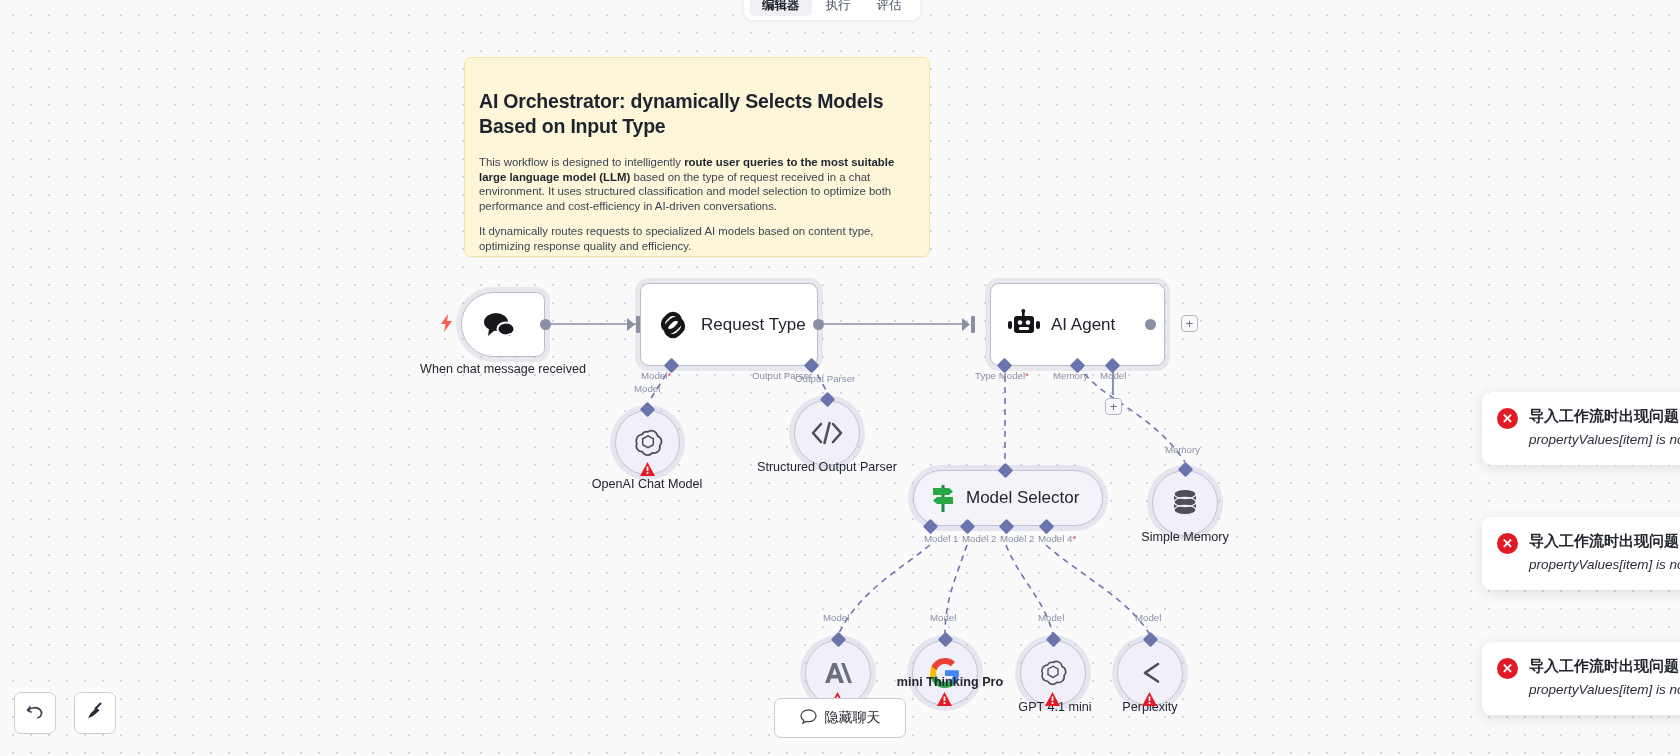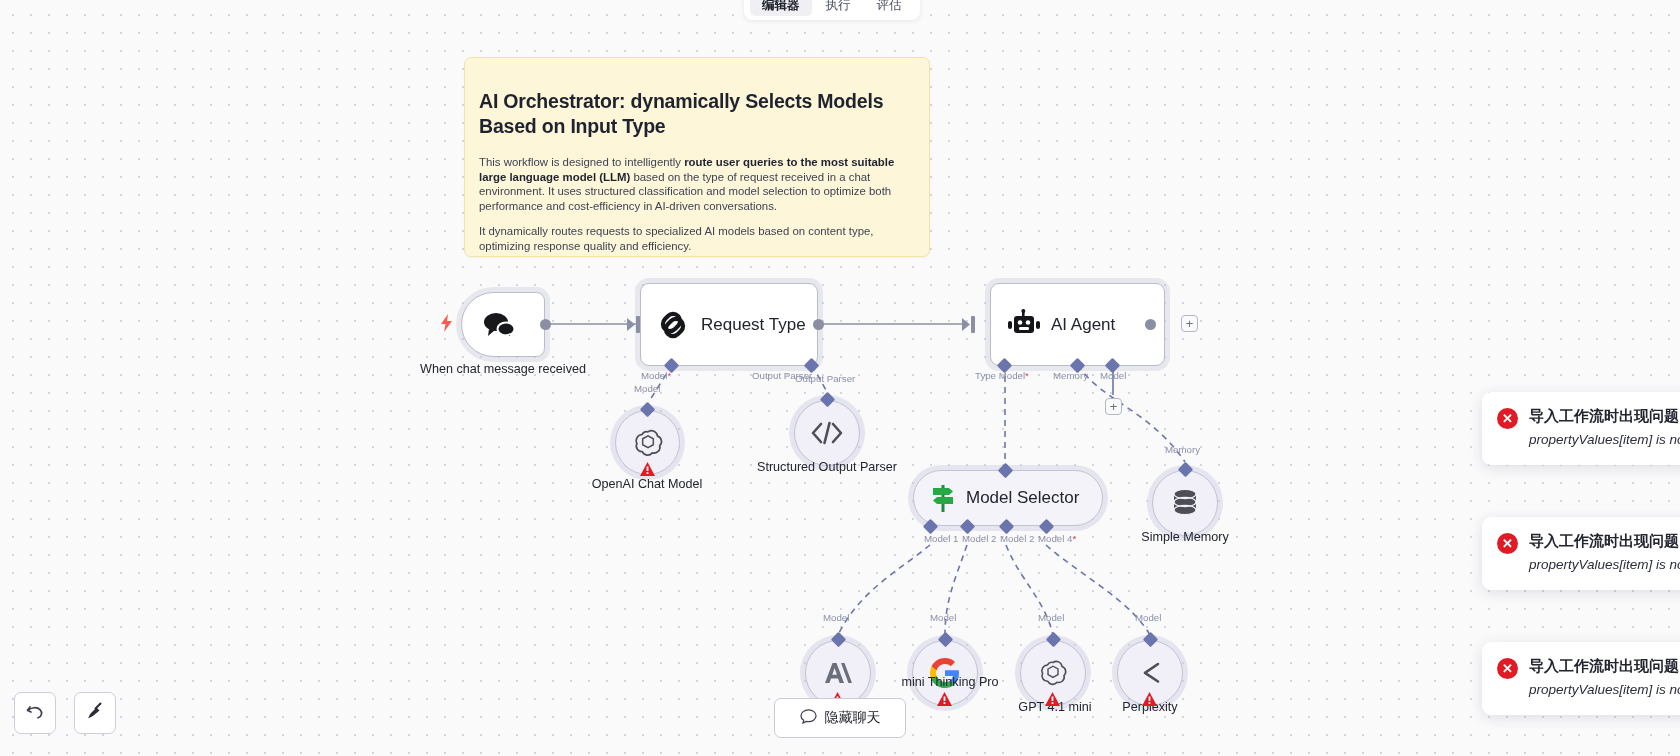--- a/index.html
+++ b/index.html
@@ -403,21 +403,21 @@
   </div>
   <div class="diamond" style="left:940px; top:634px;"></div>
   <div class="port-label" style="left:930px; top:612px;">Model</div>
   <div class="warn" style="left:937px; top:692px;">
     <svg width="15" height="14" viewBox="0 0 15 14">
         <path d="M7.5 0 L15 14 L0 14 Z" fill="#e01b26"></path>
         <rect x="6.6" y="4.5" width="1.8" height="4.5" fill="#fff"></rect>
         <rect x="6.6" y="10.2" width="1.8" height="1.8" fill="#fff"></rect>
       </svg>
   </div>
-  <div class="node-label" style="left:885px; top:675px; width:130px;">mini Thinking Pro</div>
+  <div class="node-label" style="left:885px; top:675px; width:130px;font-weight:bold;">mini Thinking Pro</div>
 
   <div class="node-circle" style="left:1020px; top:640px; width:66px; height:66px;">
     <svg width="32" height="32" viewBox="0 0 32 32">
       <path d="M16 5.5 c3.6-2.6 8.4-.4 9 4 c3.9 1.3 5 6.3 2 9 c1.2 4.3-2.8 8-7 6.8 c-2.6 3.2-7.6 2.6-9.4-1.1 c-4.1.2-6.9-4.2-5-7.8 c-2-3.7.6-8.2 4.8-8.4 c1.2-2 3.4-3.1 5.6-2.5 Z" fill="none" stroke="#4e4e58" stroke-width="1.6" stroke-linejoin="round"></path>
       <path d="M11 12 l5-2.8 l5 2.8 v5.6 l-5 2.8 l-5-2.8 Z" fill="none" stroke="#4e4e58" stroke-width="1.4"></path>
     </svg>
   </div>
   <div class="diamond" style="left:1048px; top:634px;"></div>
   <div class="port-label" style="left:1038px; top:612px;">Model</div>
   <div class="warn" style="left:1045px; top:692px;">

